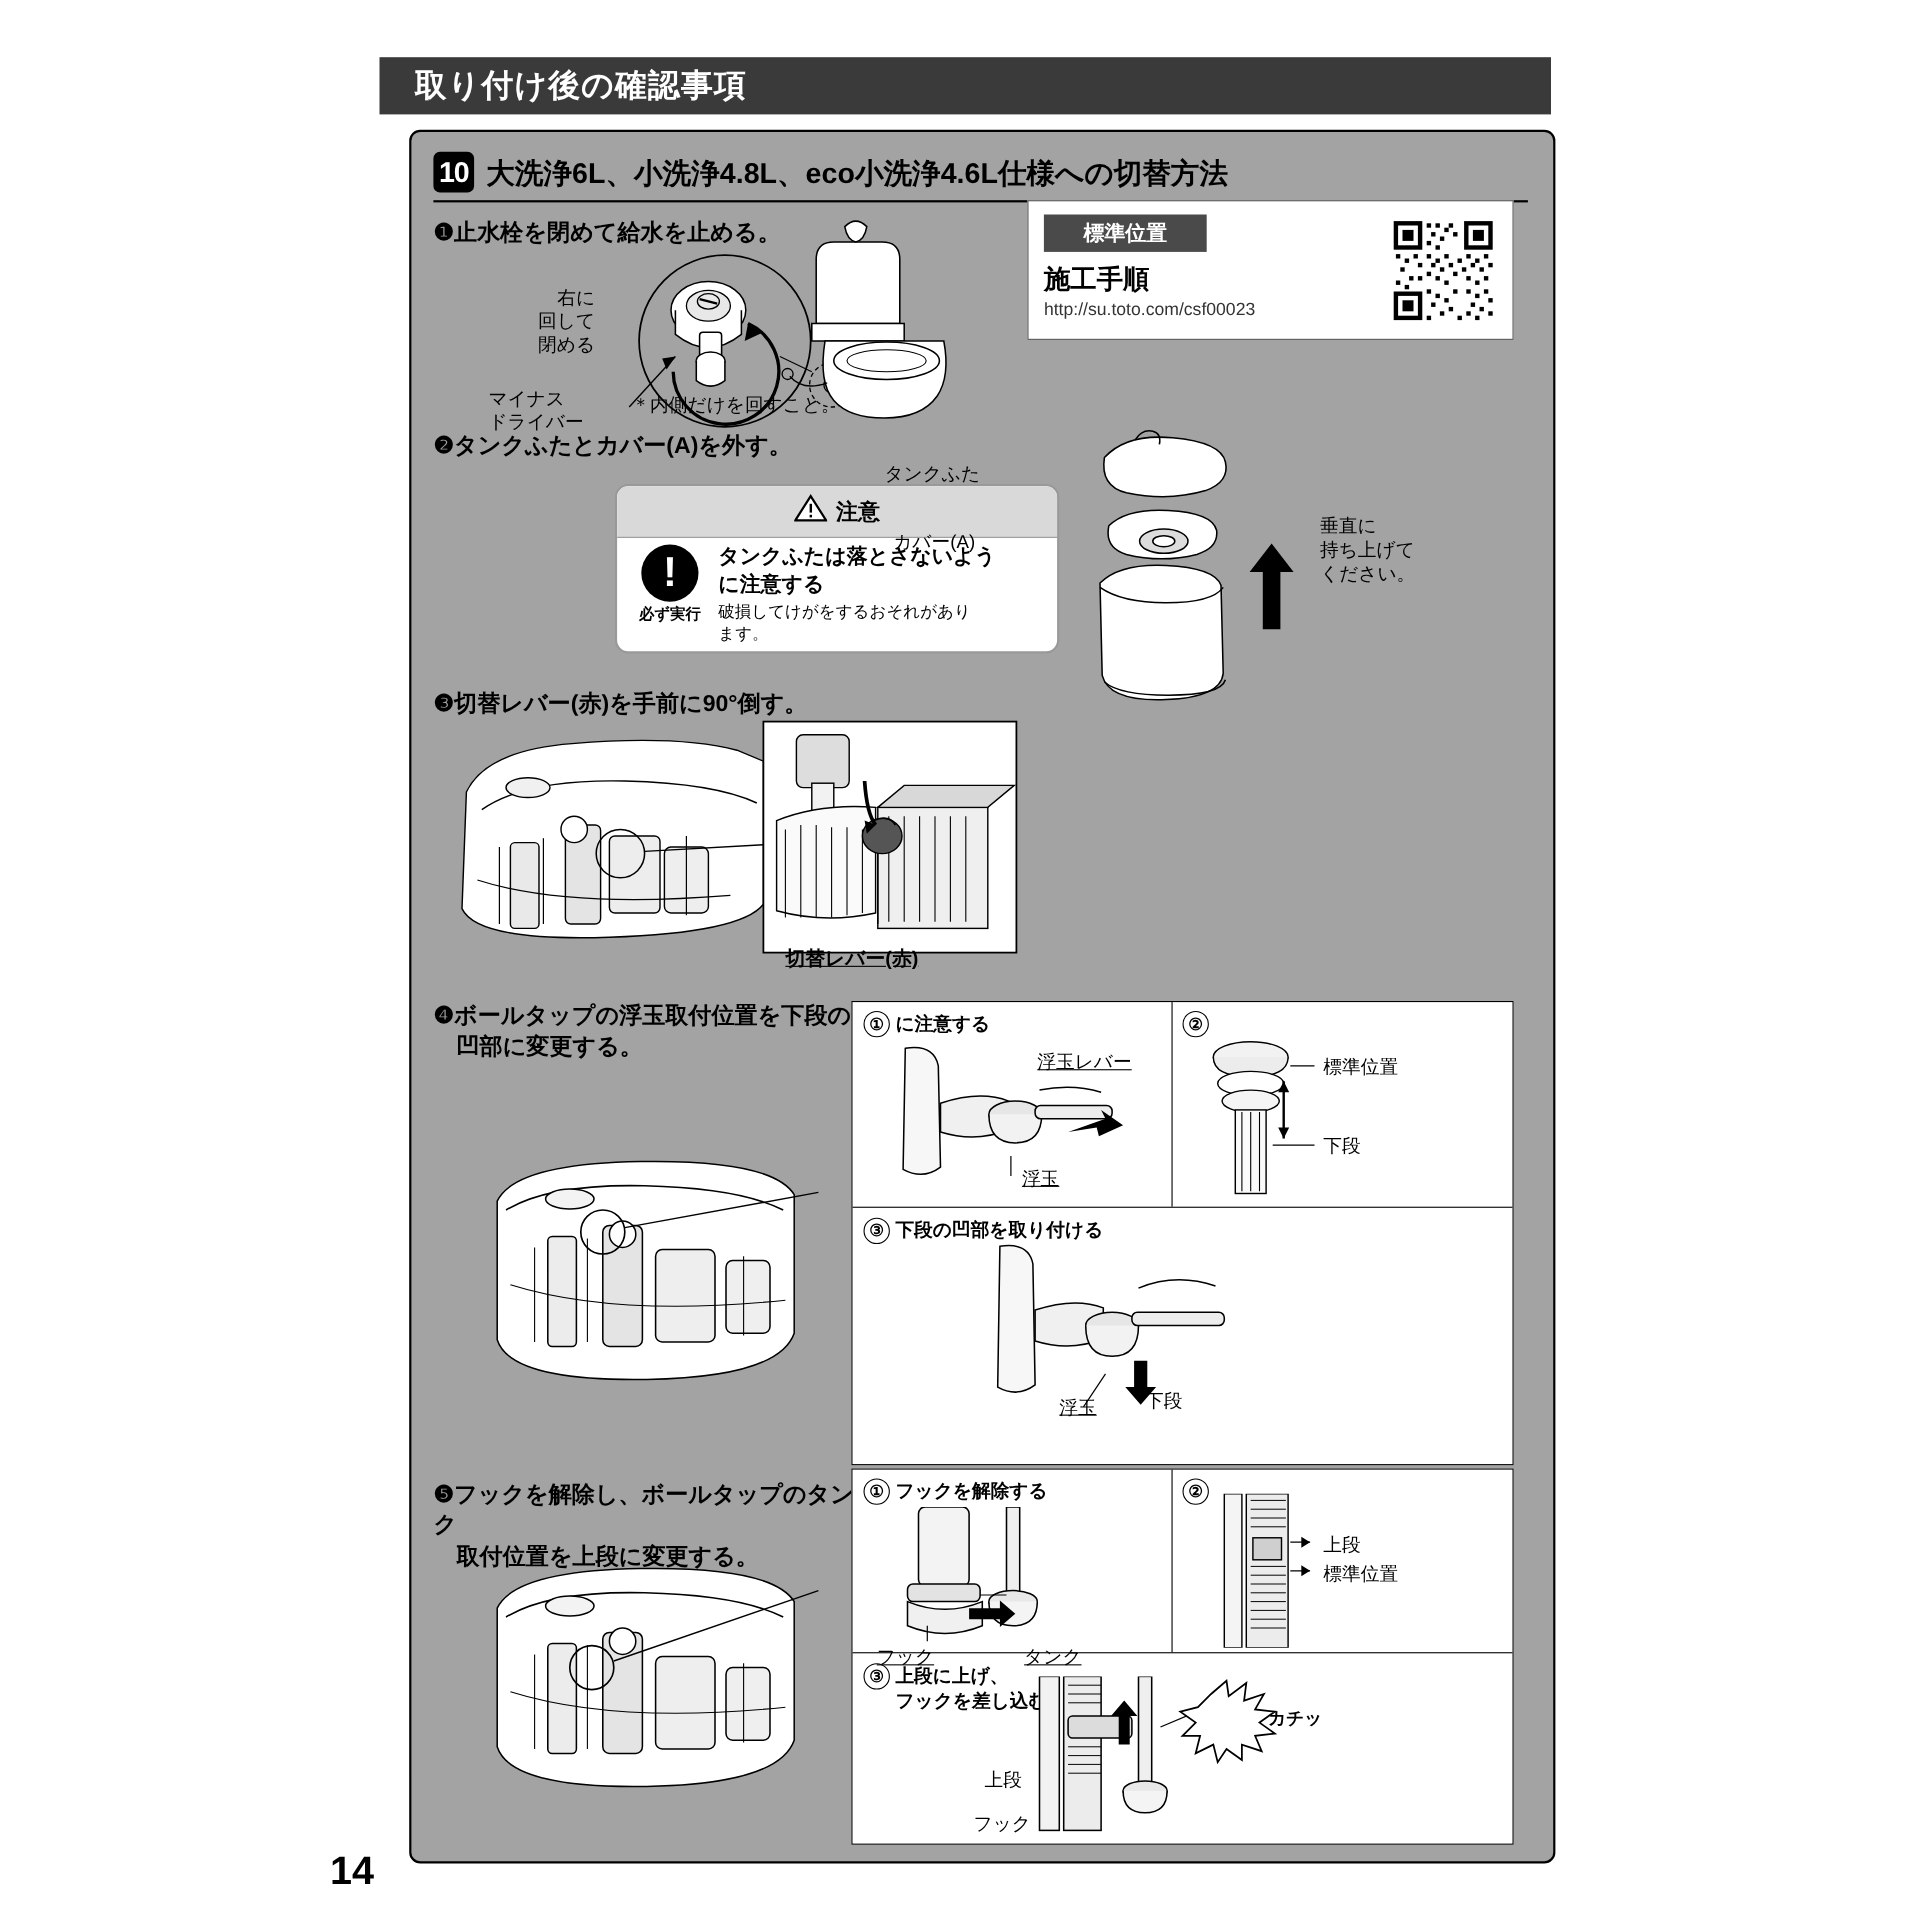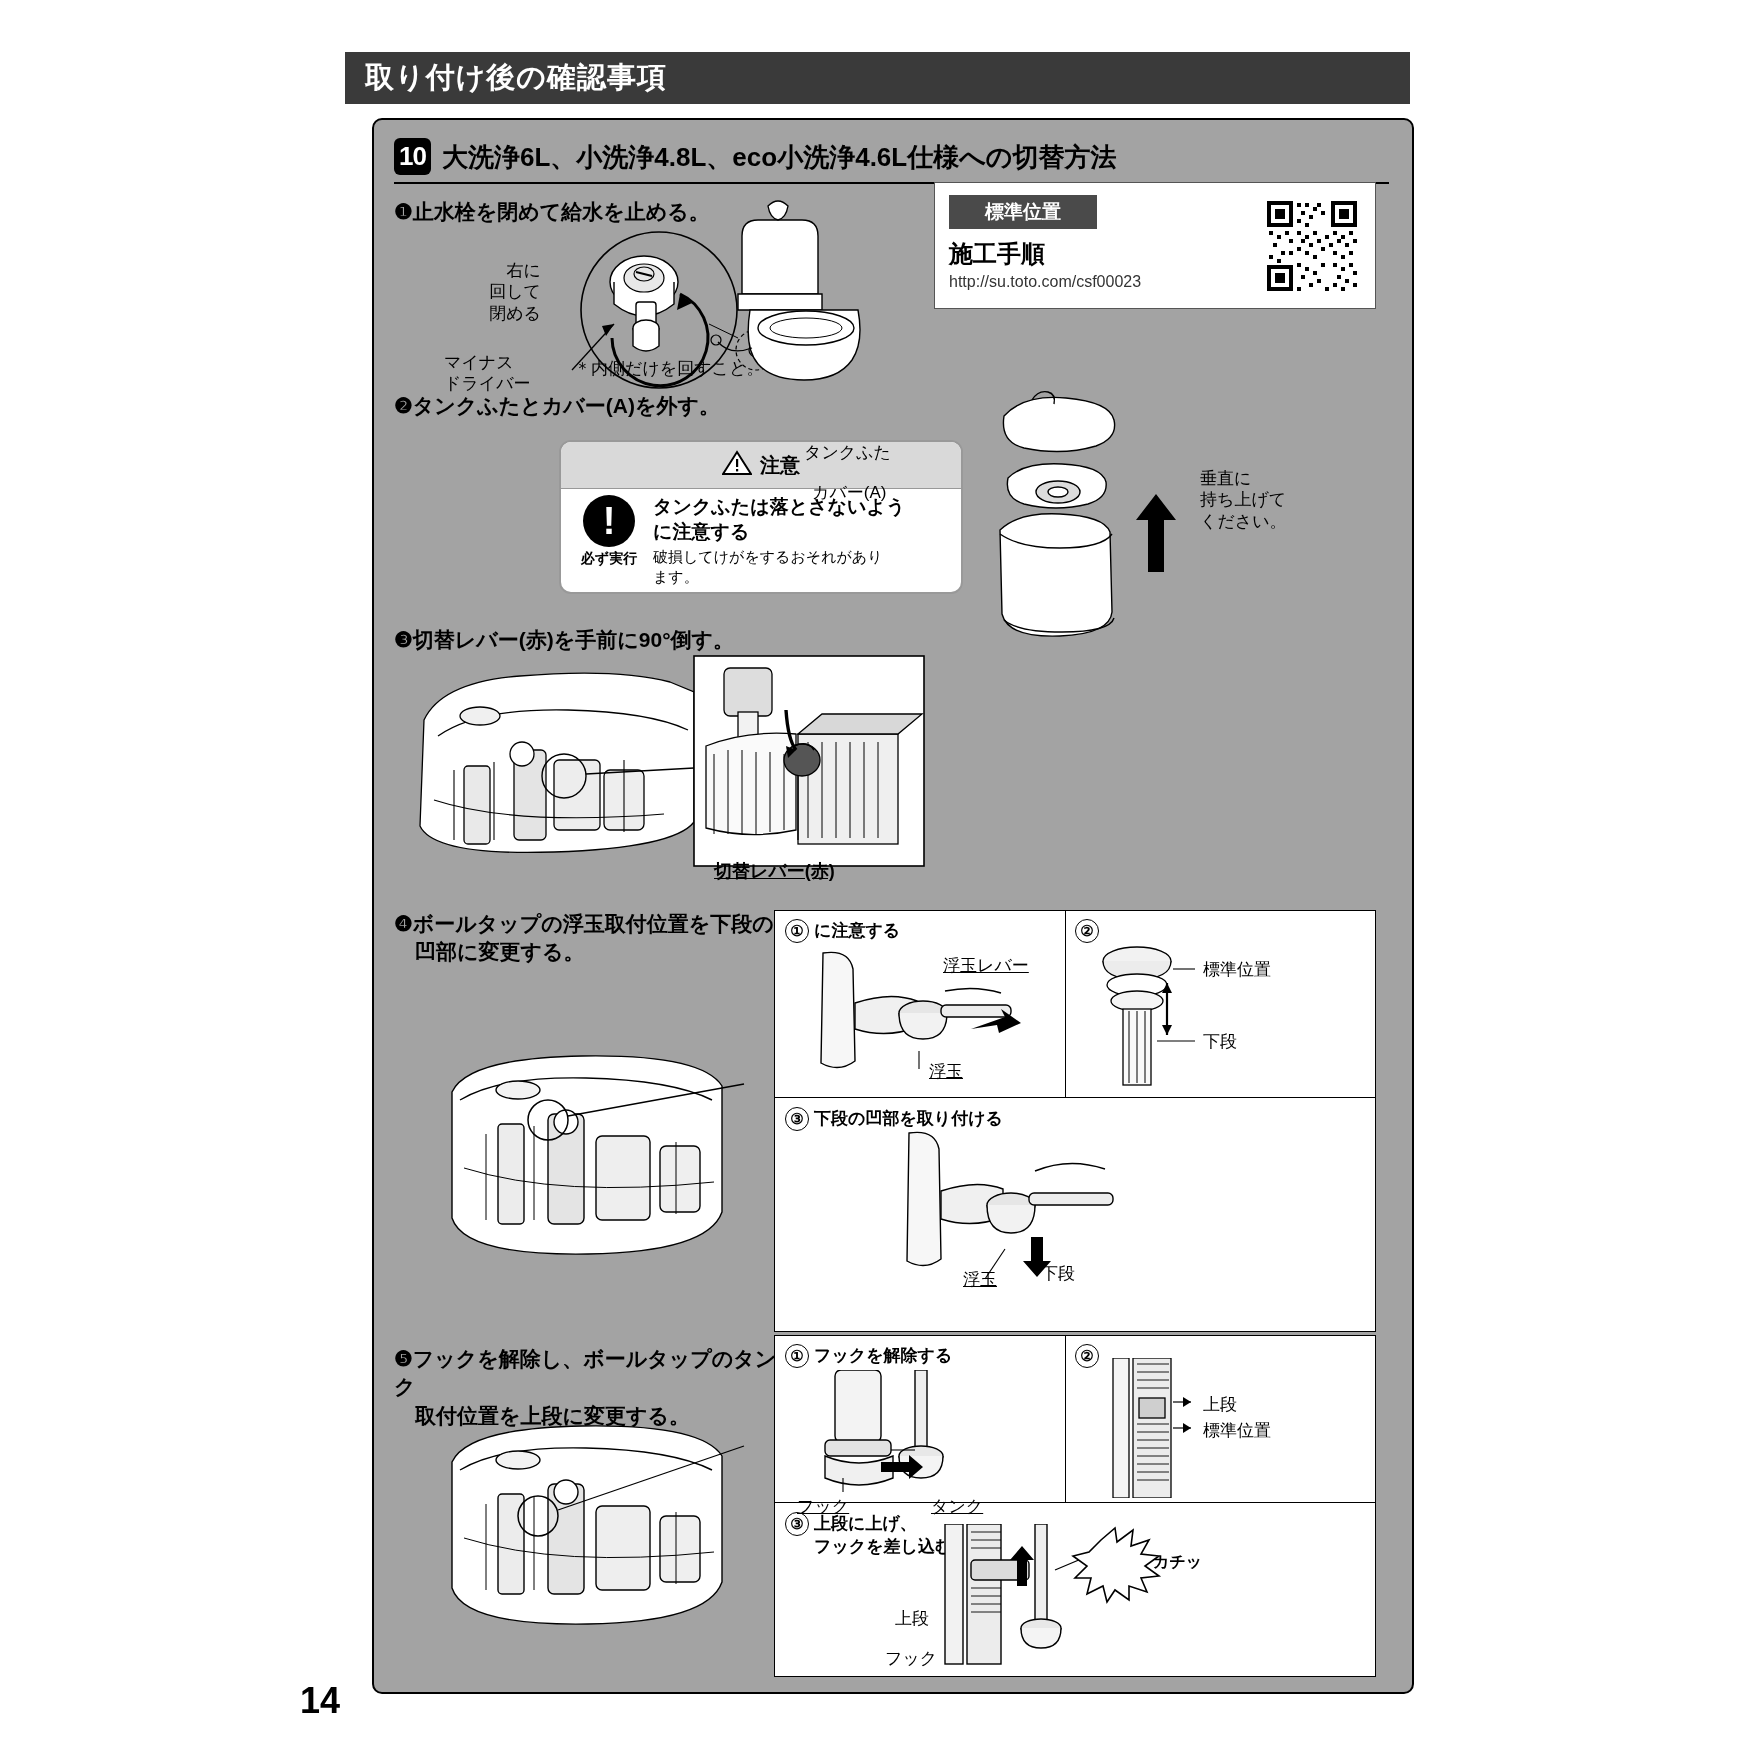--- a/index.html
+++ b/index.html
@@ -13,21 +13,21 @@
   }
   .page{position:absolute;left:0;top:0;width:1754px;height:1754px;}
 
   
   .header-bar{
     position:absolute;left:345px;top:52px;width:1065px;height:52px;
     background:#3a3a3a;color:#fff;
     display:flex;align-items:center;
   }
   .header-bar .htxt{
-    font-size:29px;font-weight:bold;letter-spacing:1px;margin-left:20px;
+    font-size:29px;font-weight:bold;letter-spacing:1px;margin-left:32px;
   }
 
   
   .frame{
     position:absolute;left:372px;top:118px;width:1038px;height:1572px;
     border:2px solid #000;border-radius:10px;background:#a3a3a3;
   }
 
   
   .sec-title{
@@ -304,21 +304,21 @@
           <path d="M66 148 q18 -18 60 -16 q44 2 50 18 l2 80 q-2 22 -52 24 q-52 2 -58 -22z"></path>
           <path d="M66 152 q20 14 60 14 q42 0 52 -14" fill="none"></path>
           <path d="M70 238 q14 12 58 12 q48 0 52 -14" fill="none"></path>
         </g>
 
         <g fill="#000">
           <path d="M214 190 l0 -52 l-12 0 l20 -26 l20 26 l-12 0 l0 52 z"></path>
         </g>
       </svg>
     </div>
-    <div class="lbl" style="left:430px;top:300px;margin-top:22px;">タンクふた</div>
+    <div class="lbl" style="left:430px;top:300px;">タンクふた</div>
     <div class="lbl" style="left:438px;top:362px;">カバー(A)</div>
     <div class="lbl" style="left:826px;top:348px;white-space:pre-line;">垂直に
 持ち上げて
 ください。</div>
 
     <div class="step" style="left:20px;top:506px;width:520px;">❸切替レバー(赤)を手前に90°倒す。</div>
 
     <div class="ill" style="left:20px;top:530px;">
       <svg width="680" height="230" viewBox="0 0 680 230">
 

